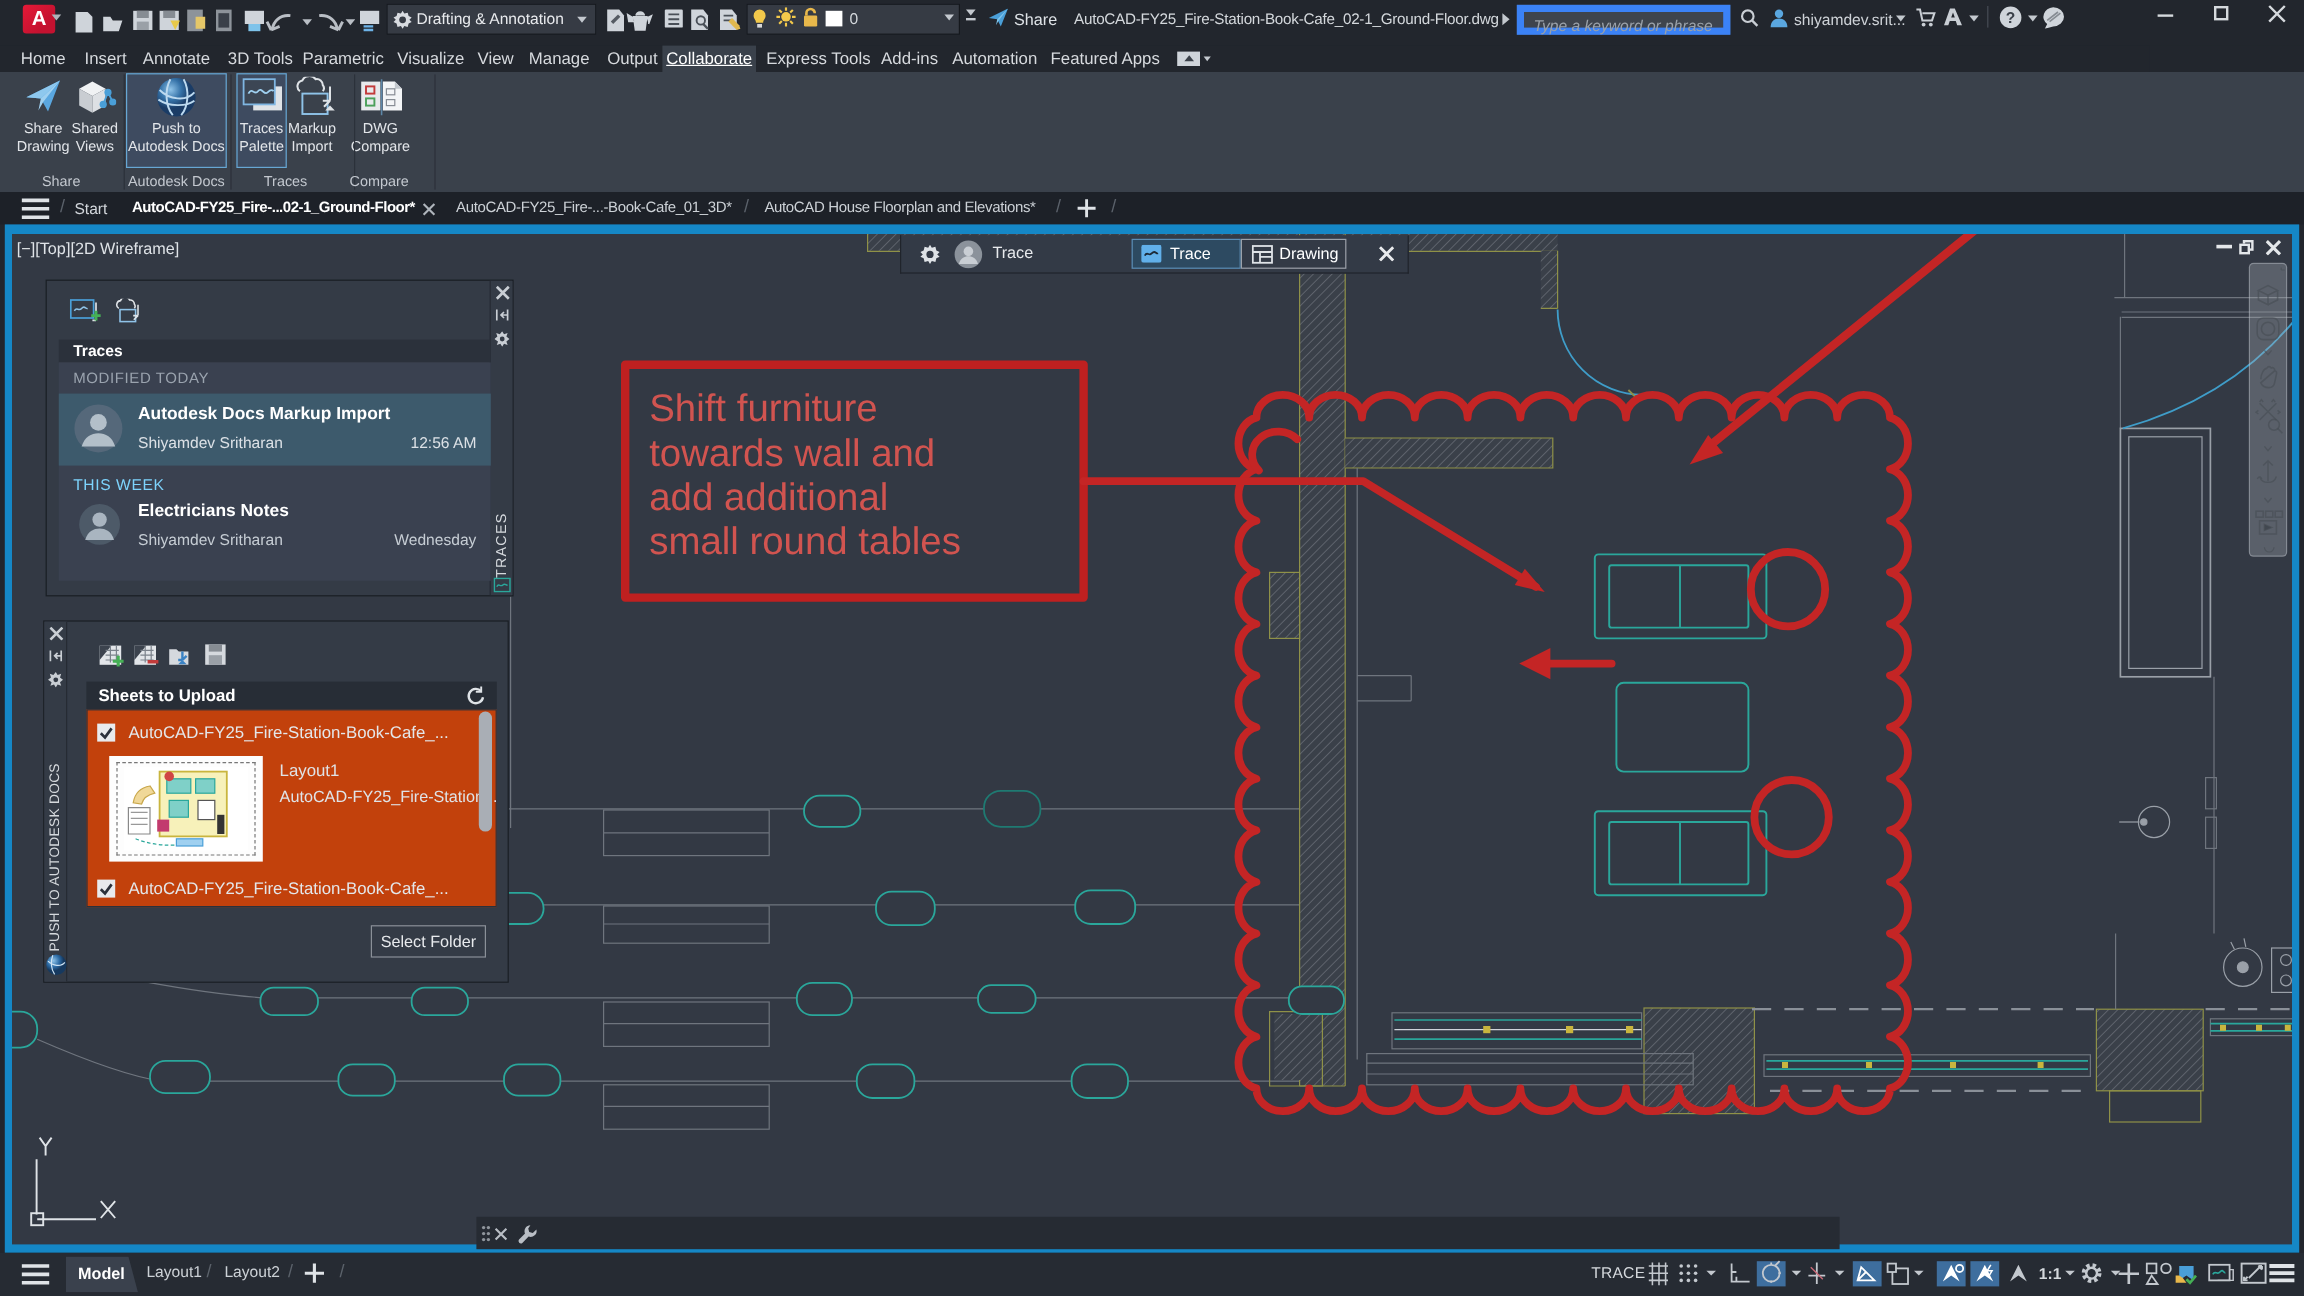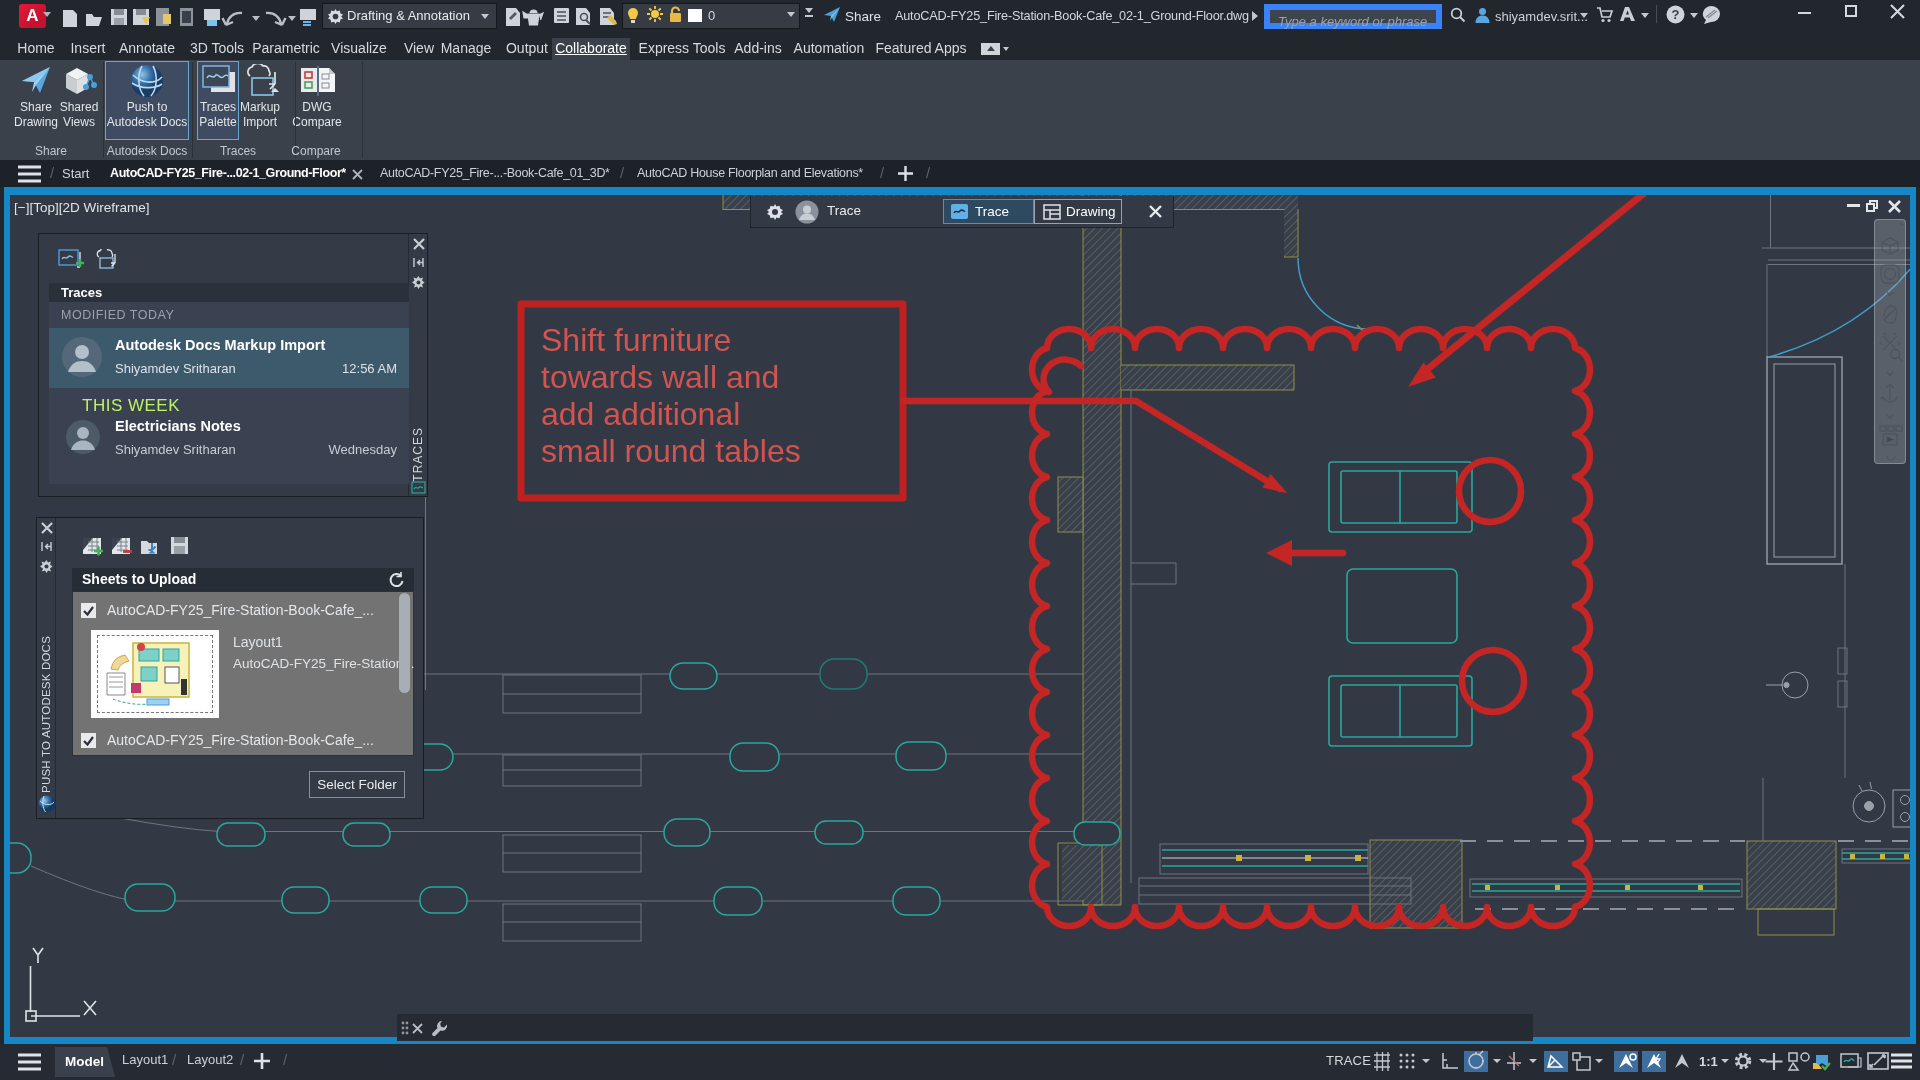--- a/index.html
+++ b/index.html
@@ -173,21 +173,21 @@
         <path d="M1 1 L14 14 M14 1 L1 14" stroke="#d5d9dd" stroke-width="2"></path>
       </svg>
 </div>
 <div id="menurow">
 <span class="mtab" style="left:12px;width:48px;">Home</span>
 <span class="mtab" style="left:66px;width:44px;">Insert</span>
 <span class="mtab" style="left:115px;width:64px;">Annotate</span>
 <span class="mtab" style="left:186px;width:62px;">3D Tools</span>
 <span class="mtab" style="left:248px;width:76px;">Parametric</span>
 <span class="mtab" style="left:327px;width:64px;">Visualize</span>
-<span class="mtab" style="left:392px;width:42px;text-align:right;">View</span>
+<span class="mtab" style="left:392px;width:42px;">View</span>
 <span class="mtab" style="left:436px;width:60px;">Manage</span>
 <span class="mtab" style="left:499px;width:56px;">Output</span>
 <span class="mtab" id="collab" style="left:552px;width:78px;text-decoration:underline;">Collaborate</span>
 <span class="mtab" style="left:637px;width:90px;">Express Tools</span>
 <span class="mtab" style="left:729px;width:58px;">Add-ins</span>
 <span class="mtab" style="left:789px;width:80px;">Automation</span>
 <span class="mtab" style="left:872px;width:98px;">Featured Apps</span>
 <span class="abs" style="left:981px;top:5px;width:19px;height:12px;background:#cfd4da;text-align:center;">
         <span style="display:block;margin:3px auto 0;width:0;border-left:4px solid transparent;border-right:4px solid transparent;border-bottom:5px solid #3a4049;"></span>
       </span>
@@ -521,21 +521,21 @@
 <div class="abs" style="left:0;top:26px;width:360px;height:60px;background:#3d5a6c;">
 <svg class="abs" style="left:12px;top:8px" width="42" height="42">
             <circle cx="21" cy="21" r="20" fill="#55687a"></circle>
             <circle cx="21" cy="16" r="7" fill="#b3bfc9"></circle>
             <path d="M7 36 c2.5-8 8-11 14-11 s11.5 3 14 11" fill="#b3bfc9"></path>
           </svg>
 <div class="abs" style="left:66px;top:9px;color:#fff;font-weight:bold;font-size:14.5px;">Autodesk Docs Markup Import</div>
 <div class="abs" style="left:66px;top:33px;color:#dce1e6;font-size:13px;">Shiyamdev Sritharan</div>
 <div class="abs" style="right:12px;top:33px;color:#dce1e6;font-size:13px;">12:56 AM</div>
 </div>
-<div class="abs" style="left:12px;top:94px;color:#bef264;font-size:17px;letter-spacing:0.5px;margin-left:21px;">THIS WEEK</div>
+<div class="abs" style="left:12px;top:94px;color:#7dd3fc;font-size:13px;letter-spacing:0.5px;">THIS WEEK</div>
 <svg class="abs" style="left:16px;top:117px" width="36" height="36">
           <circle cx="18" cy="18" r="17" fill="#4d5a68"></circle>
           <circle cx="18" cy="14" r="6" fill="#a9b5c0"></circle>
           <path d="M6 31 c2-7 7-9.5 12-9.5 s10 2.5 12 9.5" fill="#a9b5c0"></path>
         </svg>
 <div class="abs" style="left:66px;top:116px;color:#fff;font-weight:bold;font-size:14.5px;">Electricians Notes</div>
 <div class="abs" style="left:66px;top:140px;color:#c6cdd4;font-size:13px;">Shiyamdev Sritharan</div>
 <div class="abs" style="right:12px;top:140px;color:#c6cdd4;font-size:13px;">Wednesday</div>
 </div>
 </div>
@@ -587,21 +587,21 @@
           <rect x="4" y="2" width="11" height="6" fill="#868c93"></rect>
           <rect x="4" y="11" width="11" height="8" fill="#9aa0a7"></rect>
         </g>
 </svg>
 <div class="abs" style="left:35px;top:50px;width:342px;height:23px;background:#272d36;color:#fff;font-weight:bold;font-size:14px;line-height:23px;padding-left:10px;">Sheets to Upload
 <svg class="abs" style="right:10px;top:3px" width="17" height="17" fill="none" stroke="#dfe3e7" stroke-width="2">
           <path d="M14 5 a6 6 0 1 0 1.5 5"></path>
           <path d="M14 1 v4.5 h-4.5" stroke-width="1.6" fill="none"></path>
         </svg>
 </div>
-<div class="abs" style="left:35px;top:73px;width:342px;height:165px;background:#737373;border:1px solid #2b313b;">
+<div class="abs" style="left:35px;top:73px;width:342px;height:165px;background:#c2410c;border:1px solid #2b313b;">
 <span class="abs" style="left:8px;top:11px;width:15px;height:15px;background:#e8eaed;"><svg width="15" height="15">
             <path d="M3 8 l3.5 3.5 L12 4" stroke="#2b313b" stroke-width="2.2" fill="none"></path>
           </svg></span>
 <span class="abs" style="left:34px;top:10px;color:#e4e7ea;font-size:14px;">AutoCAD-FY25_Fire-Station-Book-Cafe_...</span>
 <div class="abs" style="left:18px;top:38px;width:128px;height:88px;background:#fdfdfd;">
 <div class="abs" style="left:6px;top:5px;right:6px;bottom:5px;border:1px dashed #777;"></div>
 <svg class="abs" style="left:12px;top:9px" width="104" height="70">
 <rect x="0" y="0" width="104" height="70" fill="#fff"></rect>
 <rect x="30" y="4" width="56" height="54" fill="#f7f1ba" stroke="#c9b53e" stroke-width="1.5"></rect>
 <rect x="36" y="10" width="20" height="12" fill="#7fd0c8" stroke="#2aa79b"></rect>

